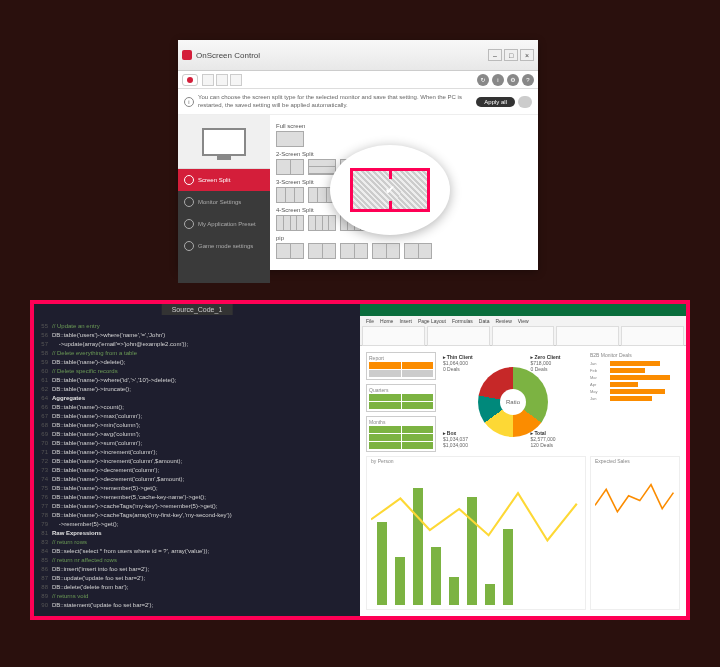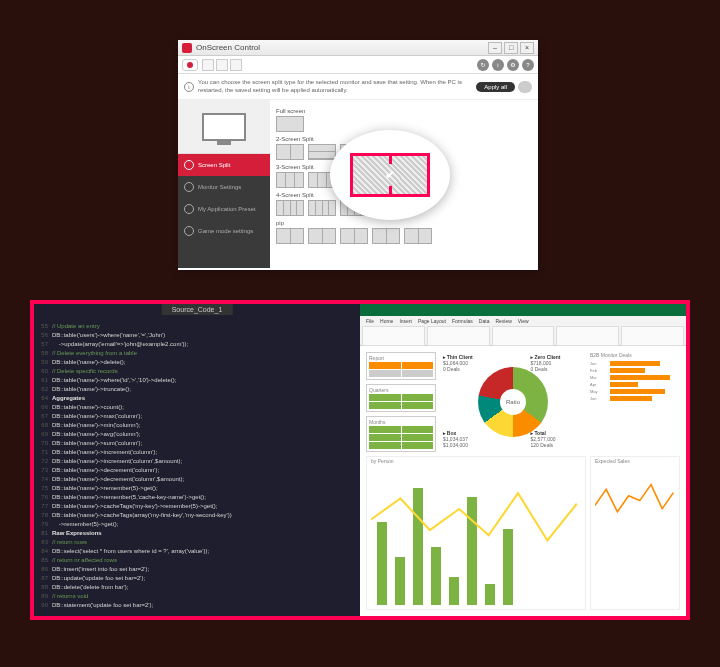--- a/index.html
+++ b/index.html
@@ -1,20 +1,20 @@
 <!DOCTYPE html>
 <html><head>
 <meta charset="utf-8">
 <style>
 * { margin: 0; padding: 0; box-sizing: border-box; font-family: Arial, sans-serif; }
 body { background: #2a100d; width: 720px; height: 667px; position: relative; }
 
 
 .win-top { position: absolute; left: 178px; top: 40px; width: 360px; height: 230px; background: #fff; box-shadow: 0 2px 8px rgba(0,0,0,0.3); }
-.titlebar { height: 16px; background: linear-gradient(#f8f8f8,#e8e8e8); border-bottom: 1px solid #ccc; display: flex; align-items: center; padding: 0 4px; font-size: 8px; color: #444; }
+.titlebar { height: 31px; background: linear-gradient(#f8f8f8,#e8e8e8); border-bottom: 1px solid #ccc; display: flex; align-items: center; padding: 0 4px; font-size: 8px; color: #444; }
 .titlebar .icon-app { width: 10px; height: 10px; background: #d41e3a; border-radius: 2px; margin-right: 4px; }
 .titlebar .spacer { flex: 1; }
 .winbtn { width: 14px; height: 12px; border: 1px solid #bbb; margin-left: 2px; font-size: 7px; display: flex; align-items: center; justify-content: center; background: #f0f0f0; }
 
 .toolbar { height: 18px; border-bottom: 1px solid #ddd; display: flex; align-items: center; padding: 0 4px; }
 .tb-logo { width: 16px; height: 12px; border: 1px solid #ccc; border-radius: 3px; display: flex; align-items: center; justify-content: center; margin-right: 4px; }
 .tb-logo::before { content: ""; width: 6px; height: 6px; background: #d41e3a; border-radius: 50%; }
 .tb-seg { width: 12px; height: 12px; border: 1px solid #ccc; margin-right: 2px; background: #f5f5f5; }
 .tb-spacer { flex: 1; }
 .tb-icon { width: 12px; height: 12px; border-radius: 50%; background: #888; margin-left: 3px; font-size: 6px; color: #fff; display: flex; align-items: center; justify-content: center; }

